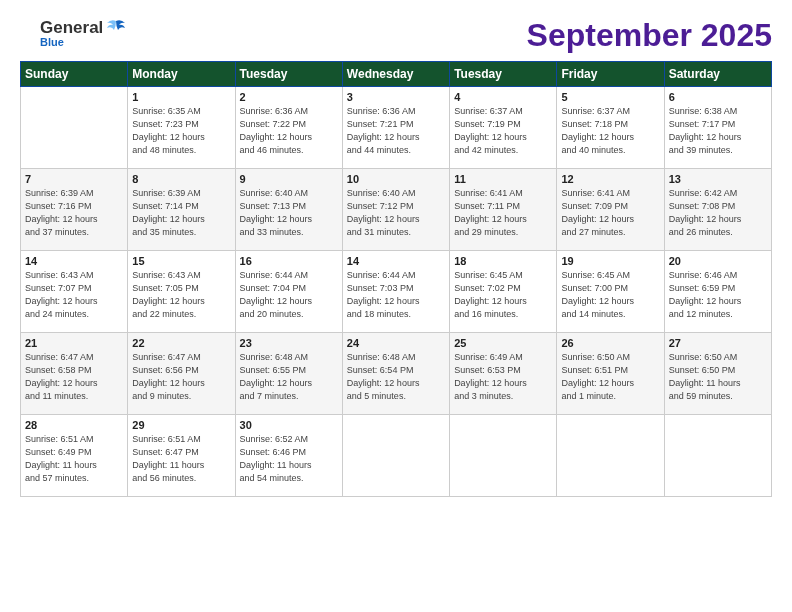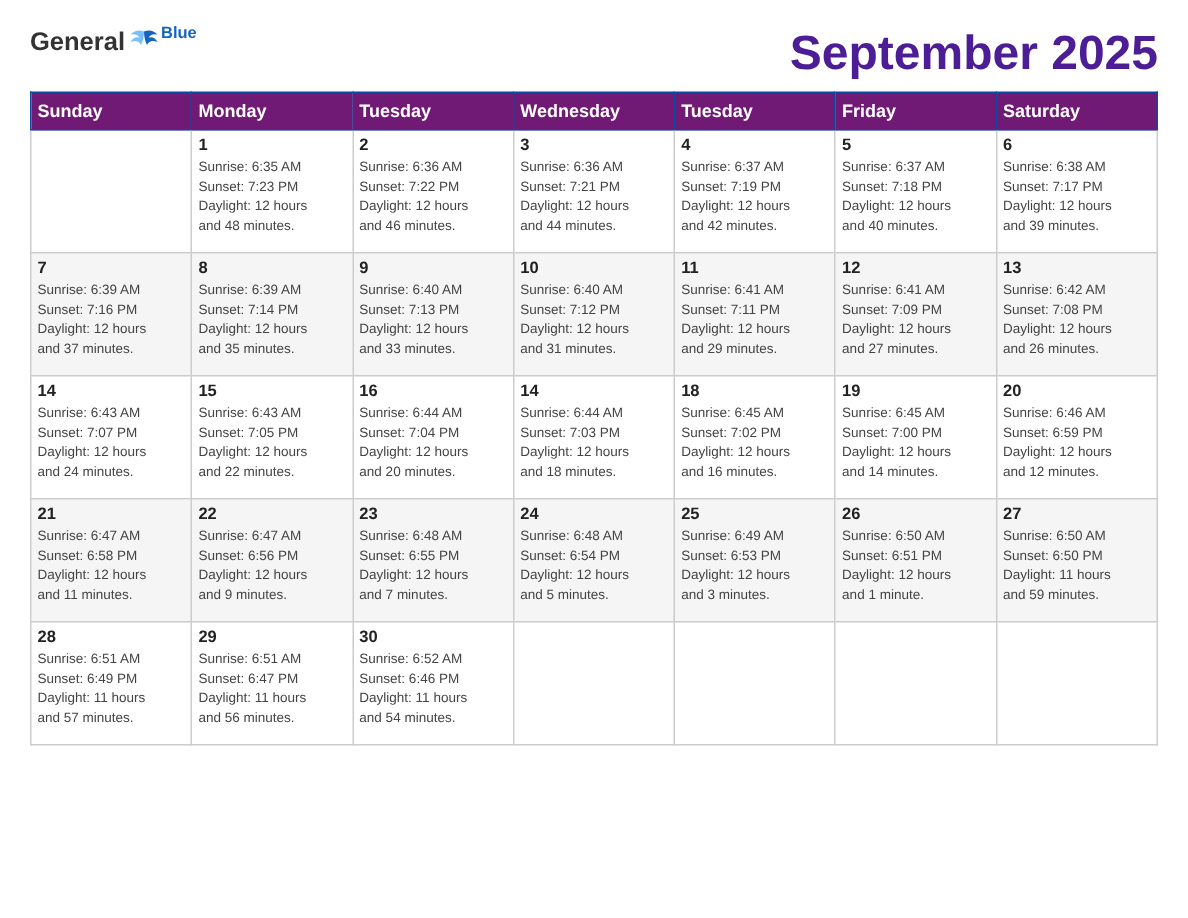--- a/index.html
+++ b/index.html
@@ -17,22 +17,23 @@
       background: #fff;
     }
     .header {
       display: flex;
       justify-content: space-between;
       align-items: flex-start;
       margin-bottom: 8px;
     }
     .logo {
       display: flex;
-      flex-direction: row;
+      flex-direction: column;
       align-items: flex-start;
+      margin-left: 20px;
     }
     .title-block {
       text-align: right;
     }
     .month-title {
       font-size: 32px;
       font-weight: bold;
       color: #4c1d95;
       line-height: 1.1;
     }
@@ -40,21 +41,21 @@
       font-size: 13px;
       color: #555;
       margin-top: 2px;
     }
     .calendar {
       width: 100%;
       border-collapse: collapse;
       table-layout: fixed;
     }
     .calendar th {
-      background: #701a75;
+      background: #14532d;
       color: #fff;
       font-size: 12px;
       font-weight: bold;
       padding: 5px 4px;
       text-align: left;
       border: 1px solid #0d47a1;
     }
     .calendar td {
       border: 1px solid #ccc;
       vertical-align: top;

